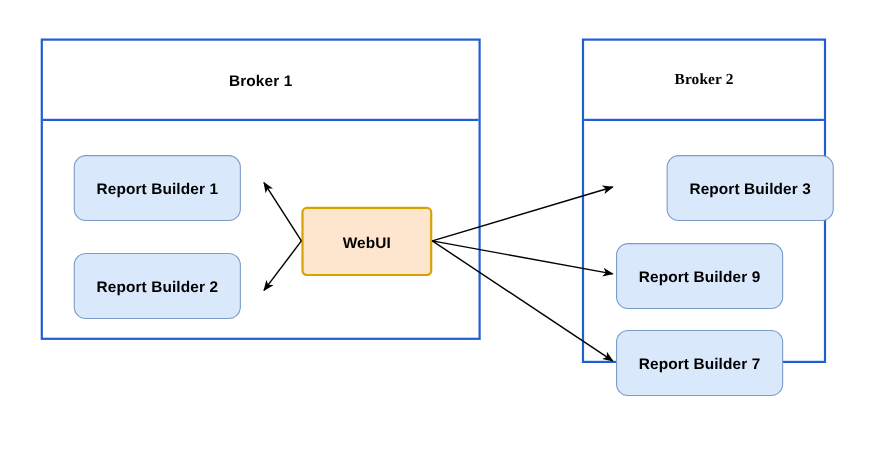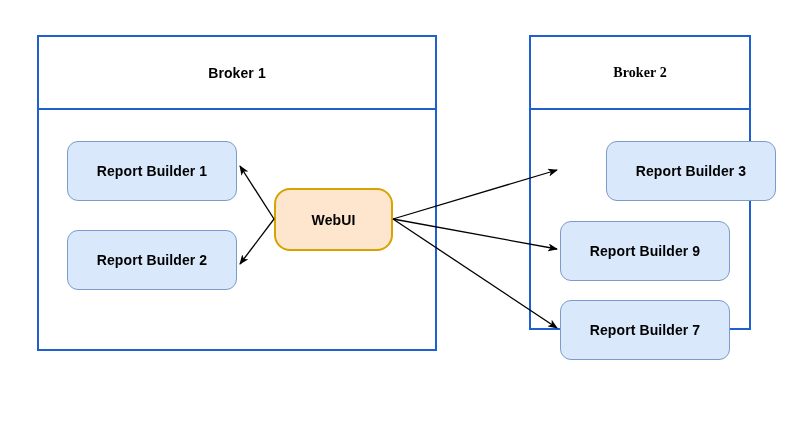--- a/index.html
+++ b/index.html
@@ -46,48 +46,48 @@
     letter-spacing: 0.1px;
   }
   .broker-body {
     position: absolute;
     left: 0;
     top: 73px;
     width: 100%;
     bottom: 0;
   }
 
-  #broker-1 { left: 37px;  top: 35px; width: 400px; height: 316px; padding-left: 22px; }
+  #broker-1 { left: 37px;  top: 35px; width: 400px; height: 274px; padding-left: 22px; }
   #broker-2 { left: 529px; top: 35px; width: 222px; height: 295px; font-family: Liberation Serif, serif; }
 
   
   .node {
     position: absolute;
     box-sizing: border-box;
     display: flex;
     align-items: center;
     justify-content: center;
     font-size: 14px;
     font-weight: bold;
     color: #000000;
     border-radius: 11px;
     letter-spacing: 0.1px;
   }
   .node.rb {
     background: #DAE8FC;
     border: 1.5px solid #7C9BCB;
-    width: 170px;
+    width: 152px;
     height: 60px;
   }
   .node.webui {
     background: #FDE5CE;
     border: 2px solid #D6A300;
     width: 119px;
     height: 63px;
-    border-radius: 16px;
+    border-radius: 5px;
   }
 
   #rb-1 { left: 67px;  top: 141px; }
   #rb-2 { left: 67px;  top: 230px; }
   #rb-3 { left: 560px; top: 141px; margin-left: 46px; }
   #rb-4 { left: 560px; top: 221px; }
   #rb-5 { left: 560px; top: 300px; }
   #webui { left: 274px; top: 188px; }
 
   

